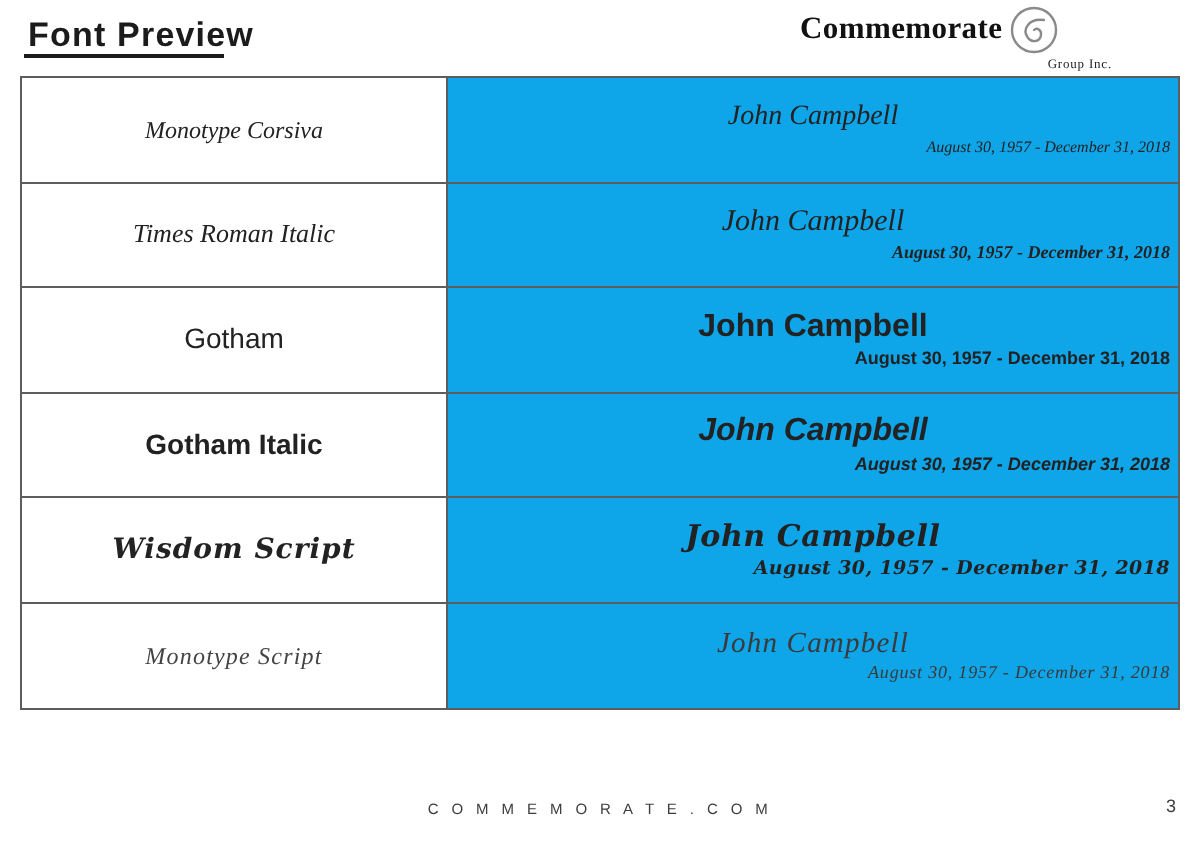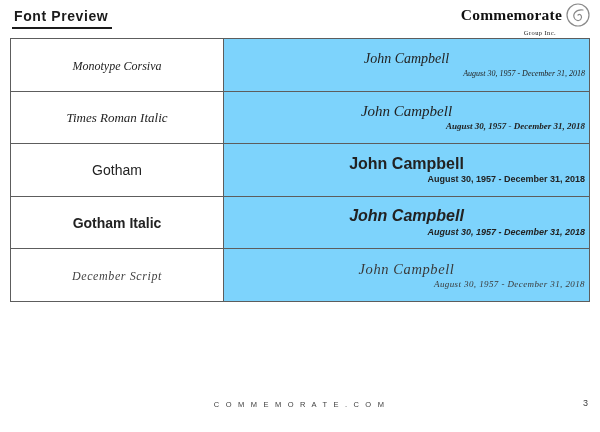--- a/index.html
+++ b/index.html
@@ -20,21 +20,21 @@
   .header {
     position: absolute;
     top: 0; left: 0;
     width: 600px;
     height: 36px;
   }
   .page-title {
     position: absolute;
     left: 14px;
     top: 8px;
-    font-size: 14px;
+    font-size: 17px;
     font-weight: bold;
     letter-spacing: 0.6px;
     color: #1b1b1b;
     text-align: right;
   }
   .title-rule {
     position: absolute;
     left: 12px;
     top: 27px;
     width: 100px;
@@ -45,21 +45,21 @@
   .brand {
     position: absolute;
     right: 10px;
     top: 3px;
     width: 190px;
     text-align: center;
   }
   .brand-row {
     display: flex;
     align-items: center;
-    justify-content: flex-end;
+    justify-content: flex-start;
   }
   .brand-name {
     font-family: "Liberation Serif", serif;
     font-size: 15.5px;
     font-weight: bold;
     letter-spacing: 0.2px;
     color: #111;
     line-height: 1;
   }
   .brand-sub {
@@ -113,21 +113,21 @@
     border: 1px solid #5d5d5d;
     vertical-align: middle;
     text-align: center;
     padding: 0 4px;
   }
   .col-name {
     width: 204px;
     background: #ffffff;
   }
   .col-sample {
-    background: #7dd3fc;
+    background: #0ea5e9;
   }
   .sample-name {
     display: block;
     line-height: 1.15;
   }
   .sample-dates {
     display: block;
     line-height: 1.2;
     margin-top: 1px;
     text-align: right;
@@ -289,23 +289,32 @@
     </tr>
     <tr class="f-gotham-italic">
       <td class="col-name">
         <span class="label">Gotham Italic</span>
       </td>
       <td class="col-sample">
         <span class="sample-name">John Campbell</span>
         <span class="sample-dates">August 30, 1957 - December 31, 2018</span>
       </td>
     </tr>
+    <tr class="f-wisdom">
+      <td class="col-name">
+        <span class="label">Wisdom Script</span>
+      </td>
+      <td class="col-sample">
+        <span class="sample-name">John Campbell</span>
+        <span class="sample-dates">August 30, 1957 - December 31, 2018</span>
+      </td>
+    </tr>
     <tr class="f-edwardian">
       <td class="col-name">
-        <span class="label">December Script</span>
+        <span class="label">Monotype Script</span>
       </td>
       <td class="col-sample">
         <span class="sample-name">John Campbell</span>
         <span class="sample-dates">August 30, 1957 - December 31, 2018</span>
       </td>
     </tr>
   </tbody>
 </table>
 
 <div class="footer">

